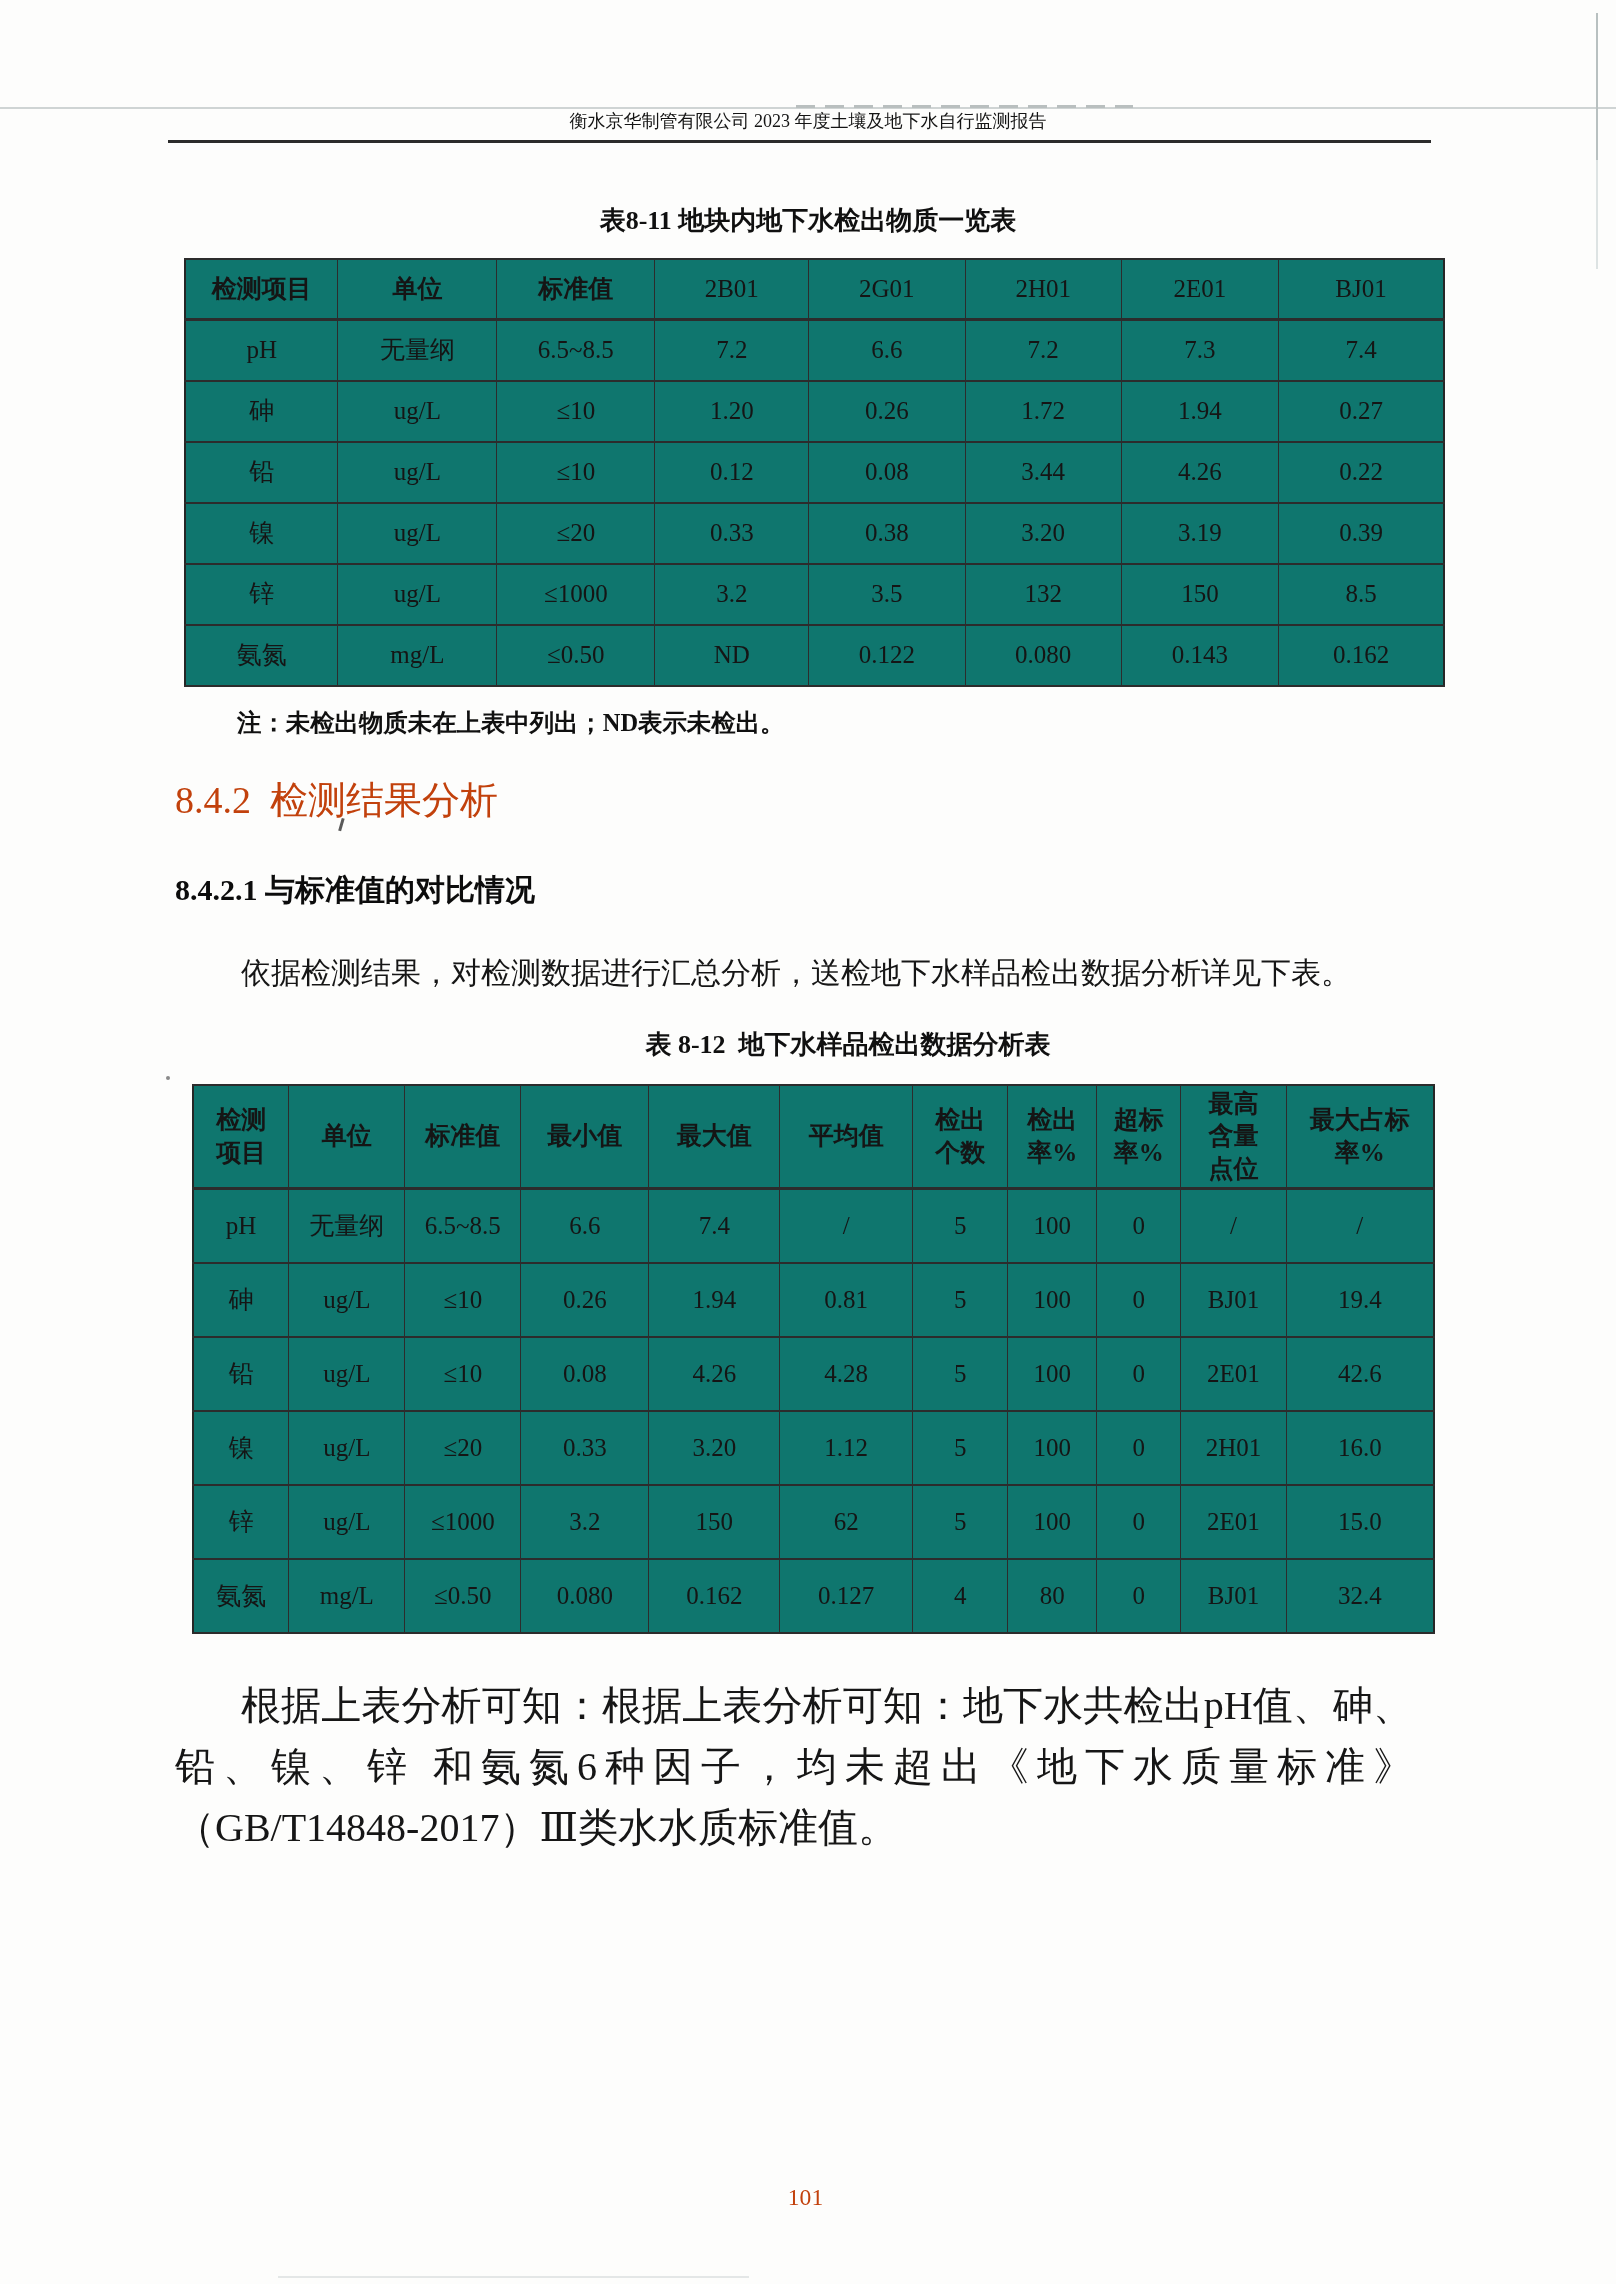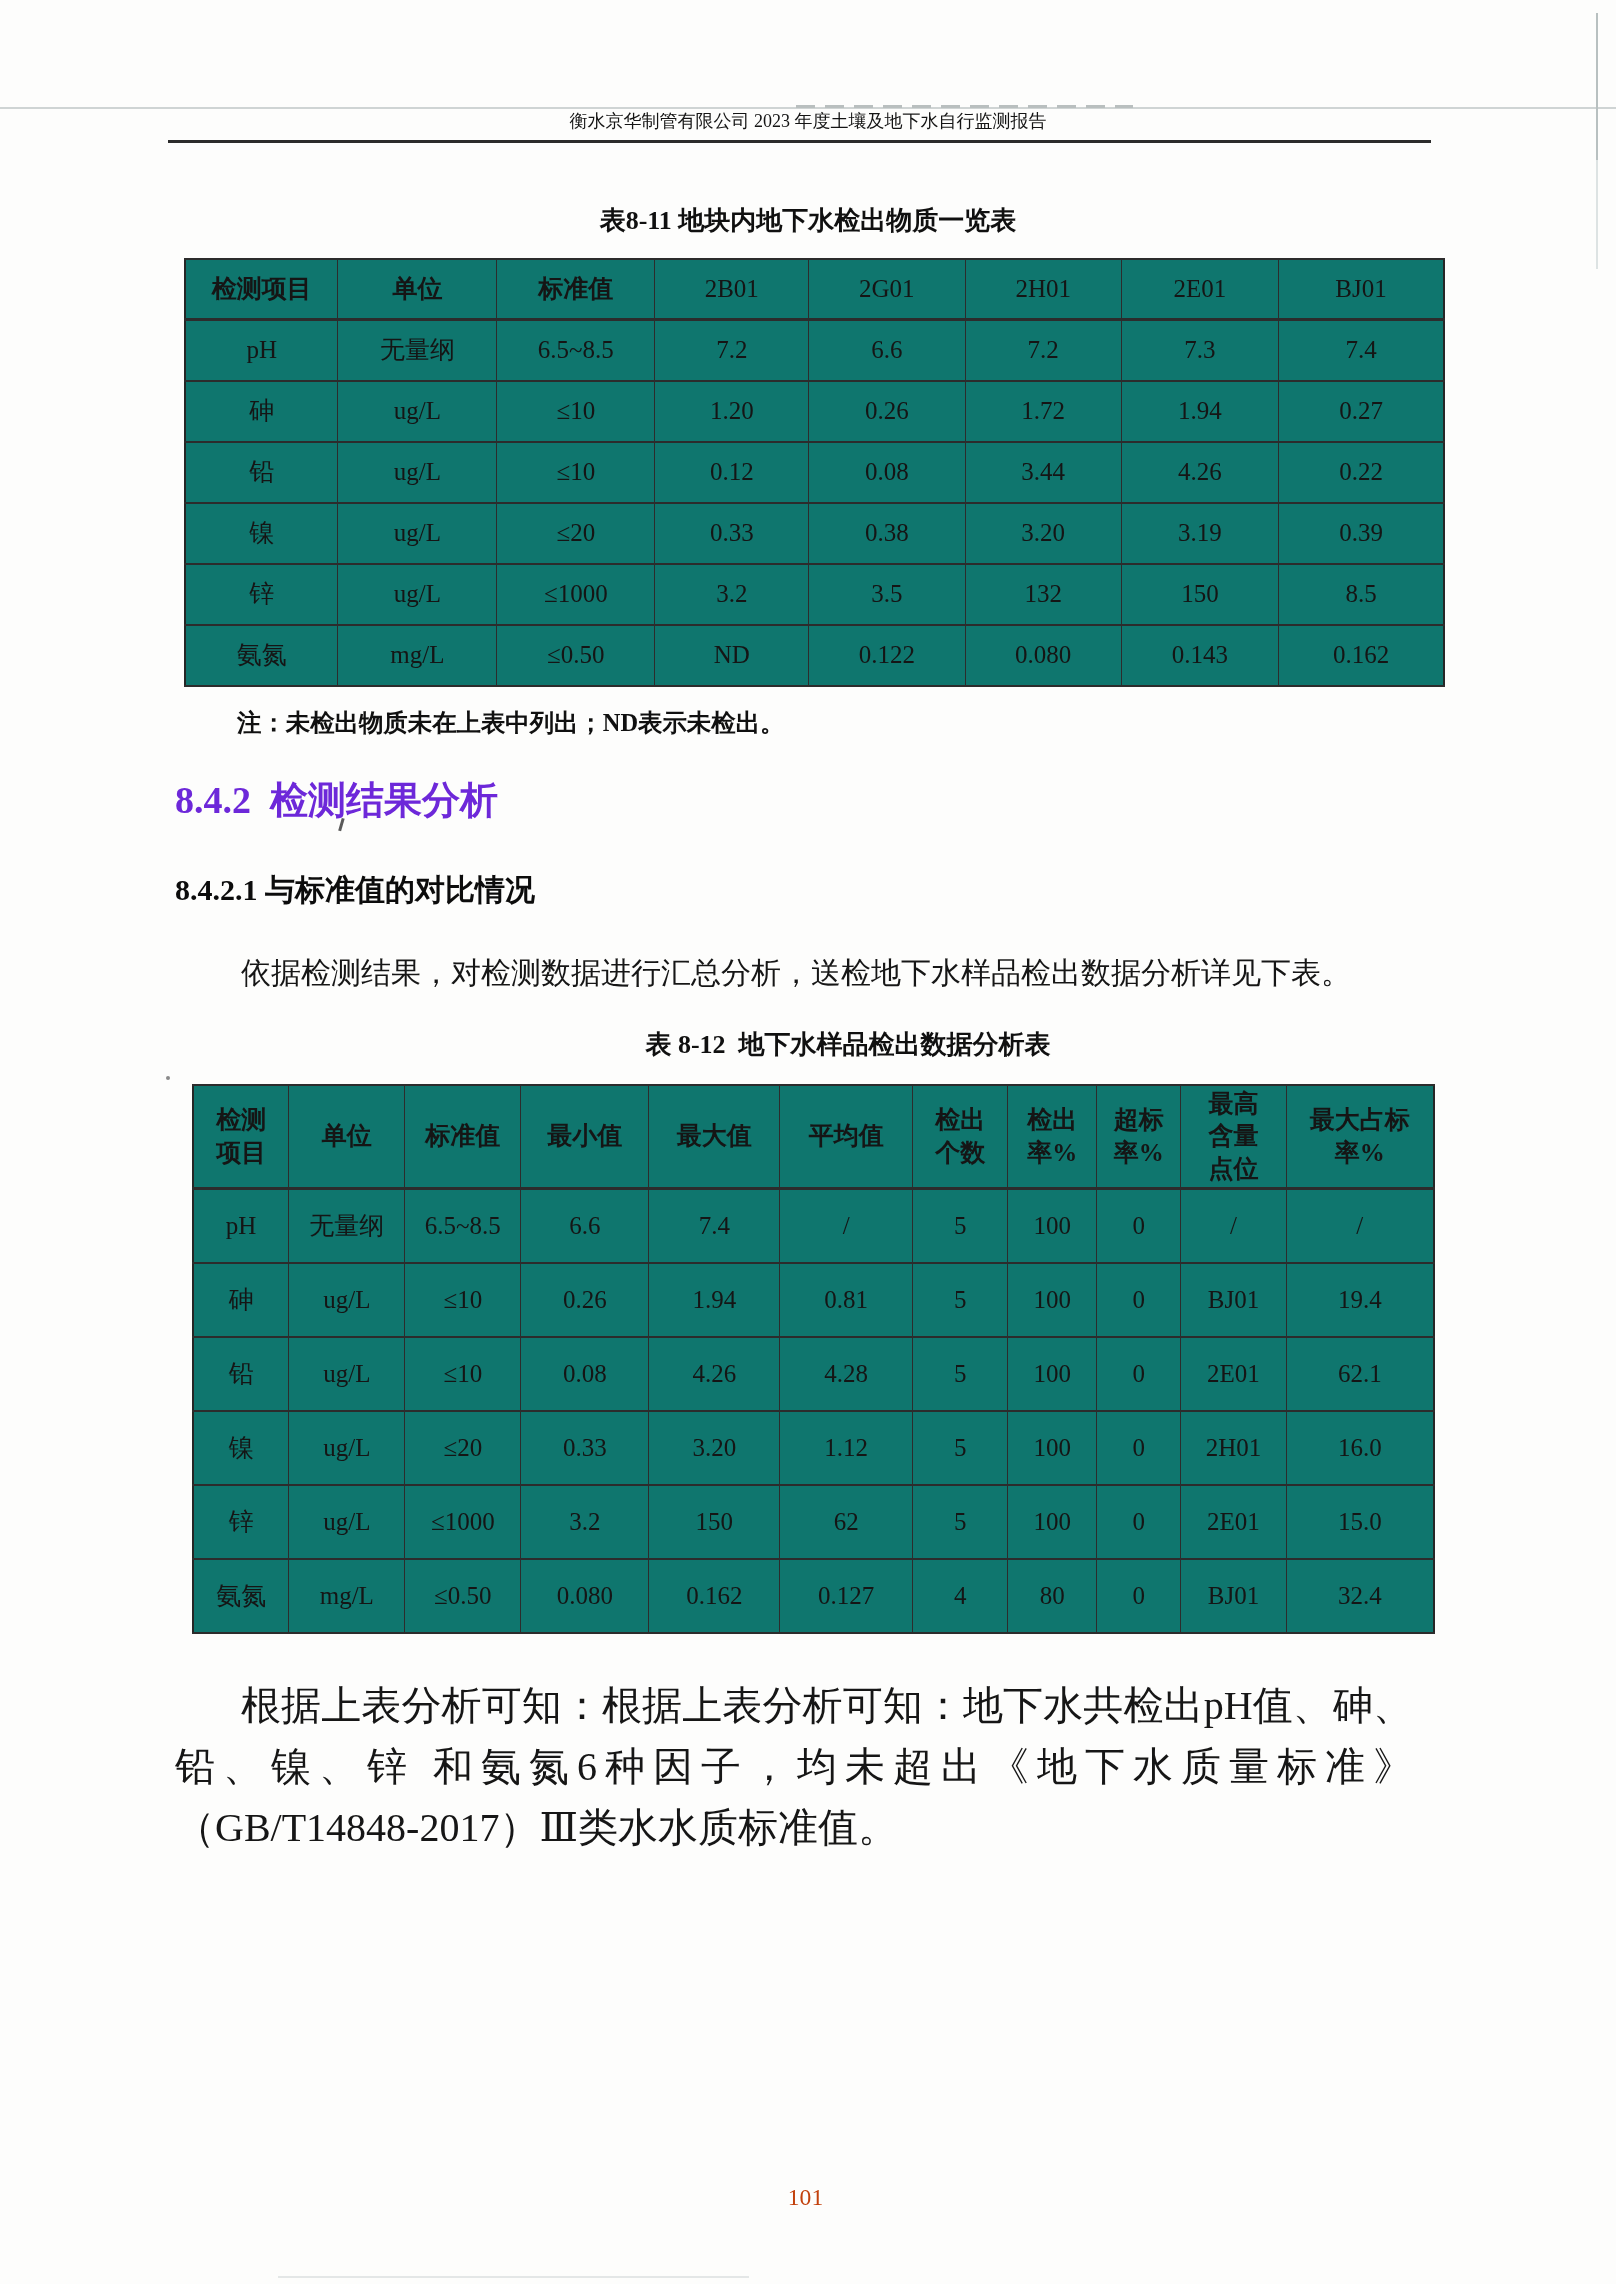--- a/index.html
+++ b/index.html
@@ -31,21 +31,21 @@
   .header-rule { top:140px; left:168px; width:1263px; height:2.5px; background:#2b2b2b; }
 
   
   .table-title {
     left:0; width:1616px; text-align:center; font-weight:bold;
     font-size:26px; color:#101010; white-space:pre;
   }
   .t1-title { top:203px; }
   .t2-title { top:1027px;padding-left:40px; }
   .t1-note { top:707px; left:237px; font-size:24.4px; font-weight:bold; color:#101010; white-space:pre; }
-  .h2 { top:775px; left:175px; font-size:38px; font-weight:bold; color:#6d28d9; white-space:pre; }
+  .h2 { top:775px; left:175px; font-size:38px; font-weight:normal; color:#c2410c; white-space:pre; }
   .h3 { top:870px; left:175px; font-size:30px; font-weight:bold; color:#0c0c0c; white-space:pre; }
   .p-intro { top:953px; left:241px; font-size:30px; color:#161616; white-space:pre; }
   .p-close {
     top:1675px; left:175px; width:1238px;
     font-size:40px; line-height:61px; color:#161616;
     text-indent:66px; text-align:justify;
   }
   .page-number { top:2184px; left:0; width:1611px; text-align:center; font-size:23.6px; color:#c2410c; }
 
   
@@ -244,21 +244,21 @@
           <td>铅</td>
           <td>ug/L</td>
           <td>≤10</td>
           <td>0.08</td>
           <td>4.26</td>
           <td>4.28</td>
           <td>5</td>
           <td>100</td>
           <td>0</td>
           <td>2E01</td>
-          <td>62.1</td>
+          <td>42.6</td>
         </tr>
         <tr>
           <td>镍</td>
           <td>ug/L</td>
           <td>≤20</td>
           <td>0.33</td>
           <td>3.20</td>
           <td>1.12</td>
           <td>5</td>
           <td>100</td>

